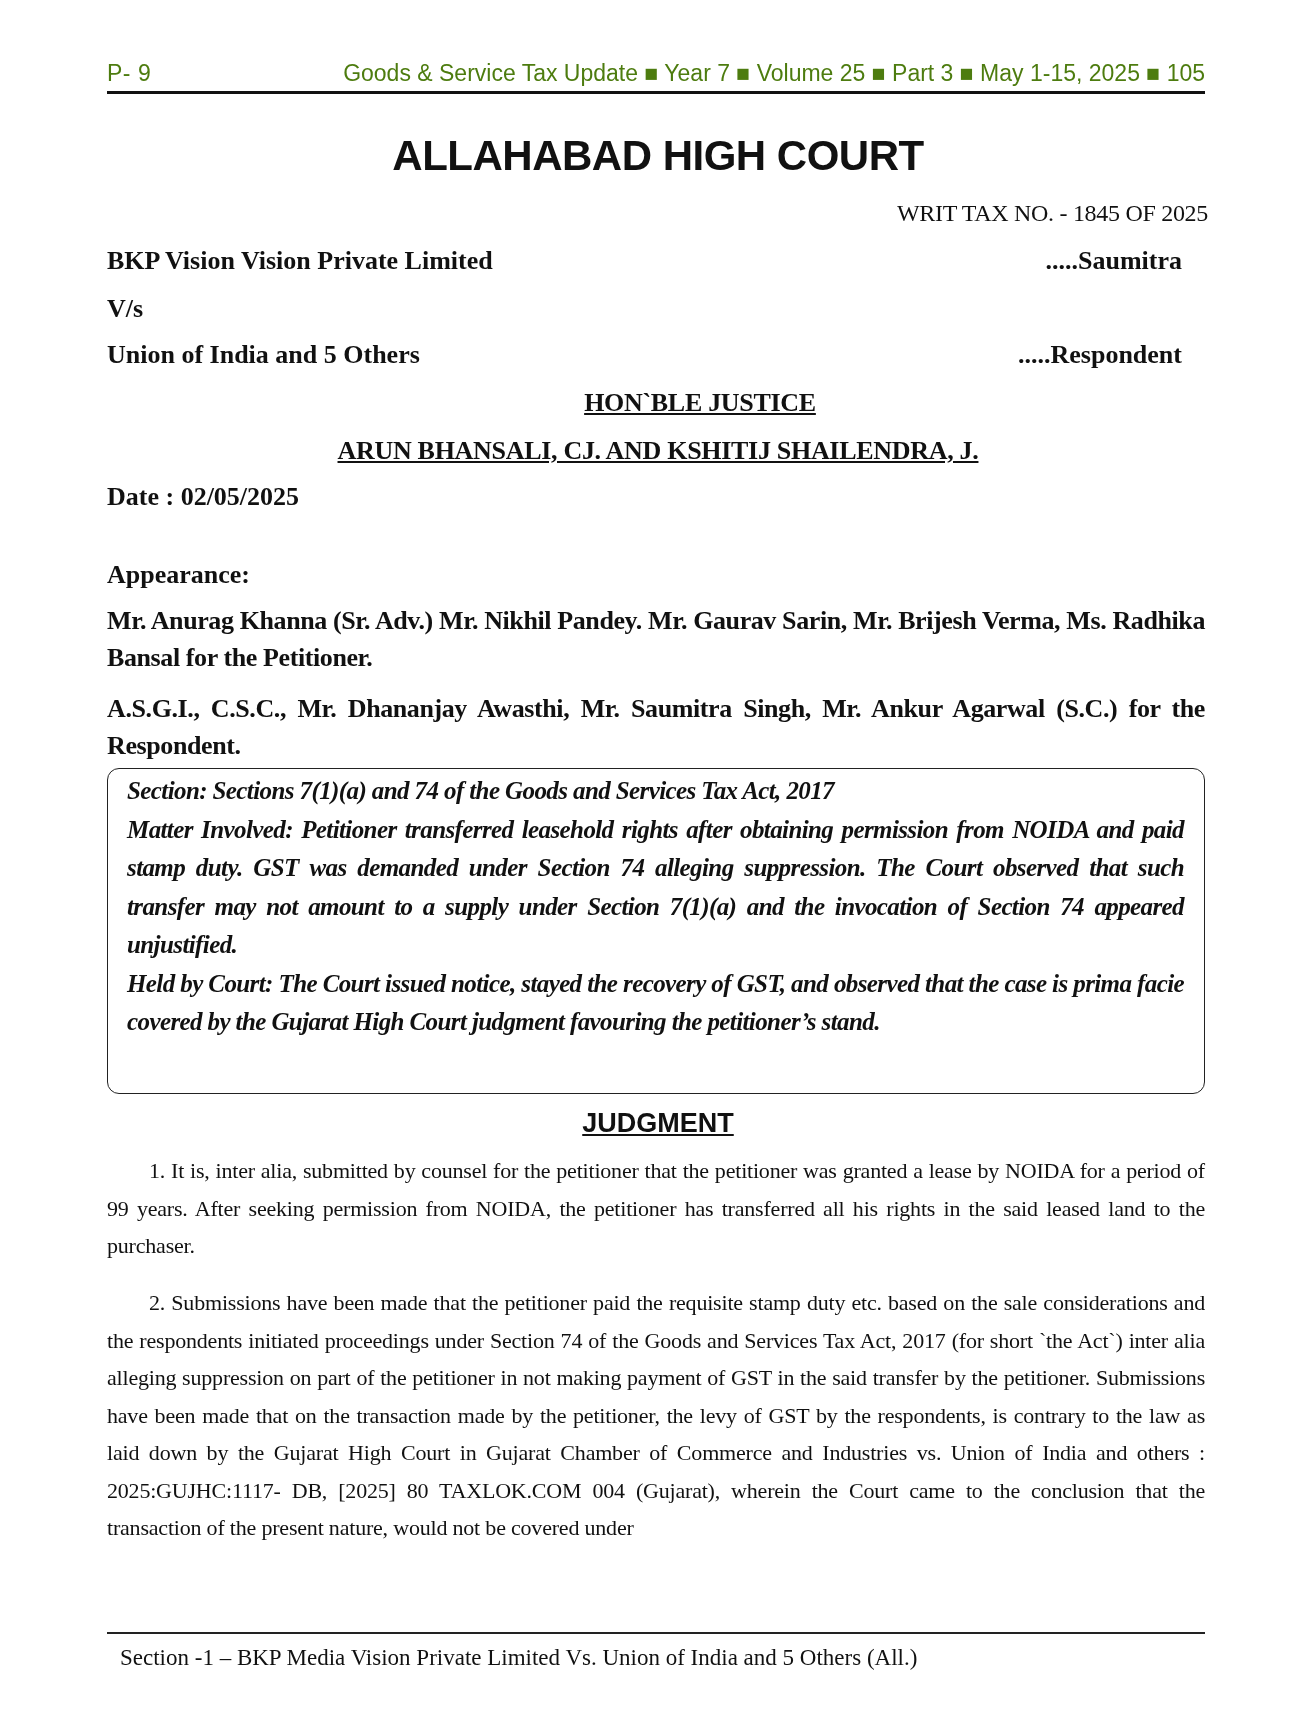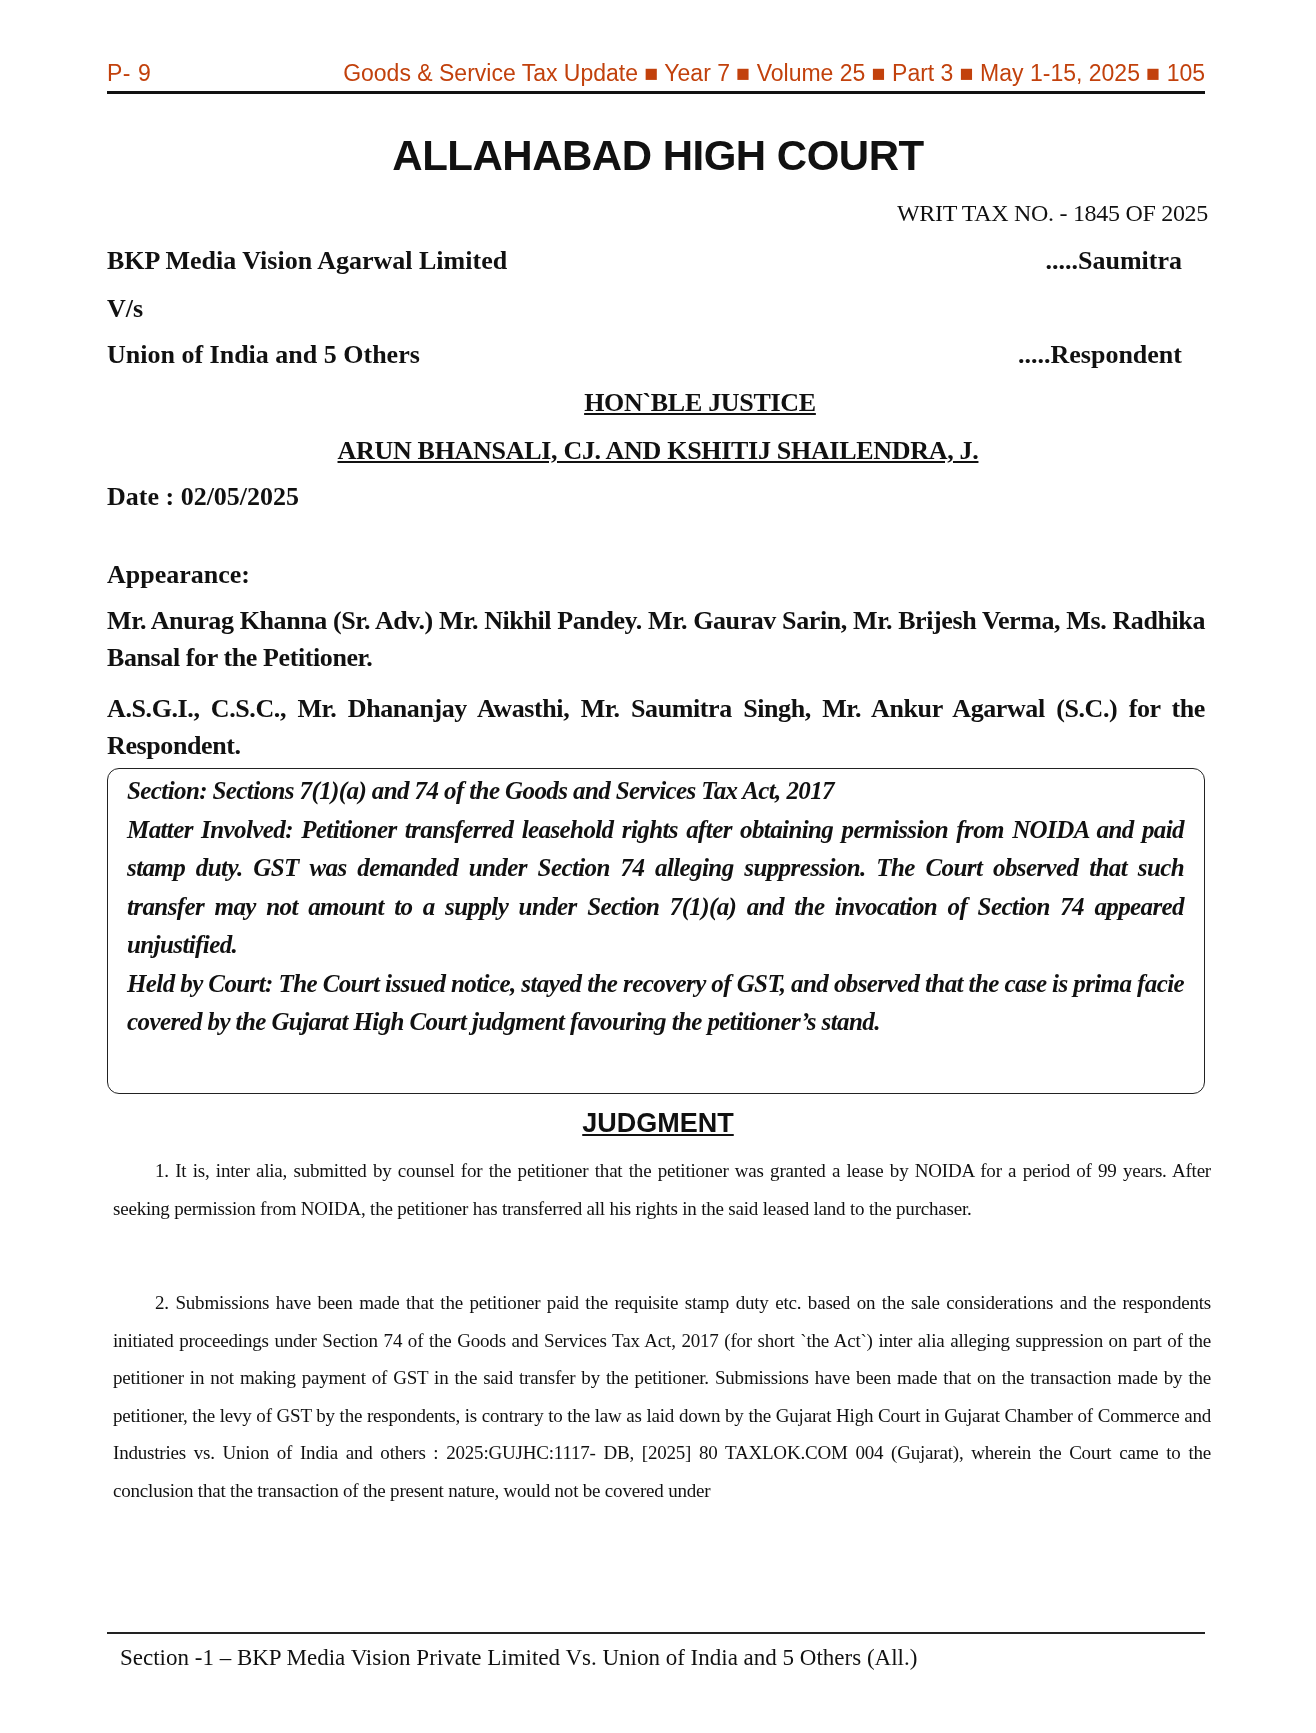--- a/index.html
+++ b/index.html
@@ -6,21 +6,21 @@
   body {
     width: 1316px; height: 1733px; position: relative; overflow: hidden;
     color: #111111;
     font-family: "Liberation Serif", serif;
   }
   .page { position: absolute; left: 0; top: 0; width: 1316px; height: 1733px; }
 
   
   .running-header {
     position: absolute; left: 107px; top: 60px; width: 1098px; height: 30px;
-    font-family: "Liberation Sans", sans-serif; font-size: 23px; color: #c2410c;
+    font-family: "Liberation Sans", sans-serif; font-size: 23px; color: #4d7c0f;
     display: flex; align-items: baseline; justify-content: space-between;
   }
   .running-header .folio { letter-spacing: 0.5px; }
   .running-header .meta { white-space: nowrap; }
   .header-rule { position: absolute; left: 107px; top: 91px; width: 1098px; height: 3px; background: #111; }
 
   .court-title {
     position: absolute; left: 0; top: 132px; width: 1316px; text-align: center;
     font-family: "Liberation Sans", sans-serif; font-weight: bold; font-size: 42px; letter-spacing: -0.5px;
   }
@@ -62,21 +62,21 @@
   }
   .summary-box p { margin: 0; text-align: justify; }
 
   .judgment-heading {
     position: absolute; left: 0; top: 1108px; width: 1316px; text-align: center;
     font-family: "Liberation Sans", sans-serif; font-weight: bold; font-size: 27px;
     text-decoration: underline;
   }
 
   .body-para {
-    position: absolute; left: 113px; width: 1098px; font-size: 19px; line-height: 37.5px;
+    position: absolute; left: 107px; width: 1098px; font-size: 22px; line-height: 37.5px;
     text-align: justify; text-indent: 42px; letter-spacing: -0.2px;
   }
   .para-1 { top: 1152px; }
   .para-2 { top: 1284px; }
 
   .footer-rule { position: absolute; left: 107px; top: 1632px; width: 1098px; height: 1.5px; background: #222; }
   .footer-text { position: absolute; left: 107px; top: 1645px; font-size: 23px; margin-left: 13px; }
 </style>
 </head>
 <body>
@@ -99,21 +99,21 @@
       <span>105</span>
     </span>
   </div>
   <div class="header-rule"></div>
 
   <div class="court-title">ALLAHABAD HIGH COURT</div>
 
   <div class="writ-no">WRIT TAX NO. - 1845 OF 2025</div>
 
   <div class="party-row row-appellant">
-    <span>BKP Media Vision Agarwal Limited</span>
+    <span>BKP Vision Vision Private Limited</span>
     <span>.....Saumitra</span>
   </div>
   <div class="party-row row-vs">
     <span>V/s</span>
   </div>
   <div class="party-row row-respondent">
     <span>Union of India and 5 Others</span>
     <span>.....Respondent</span>
   </div>
 

